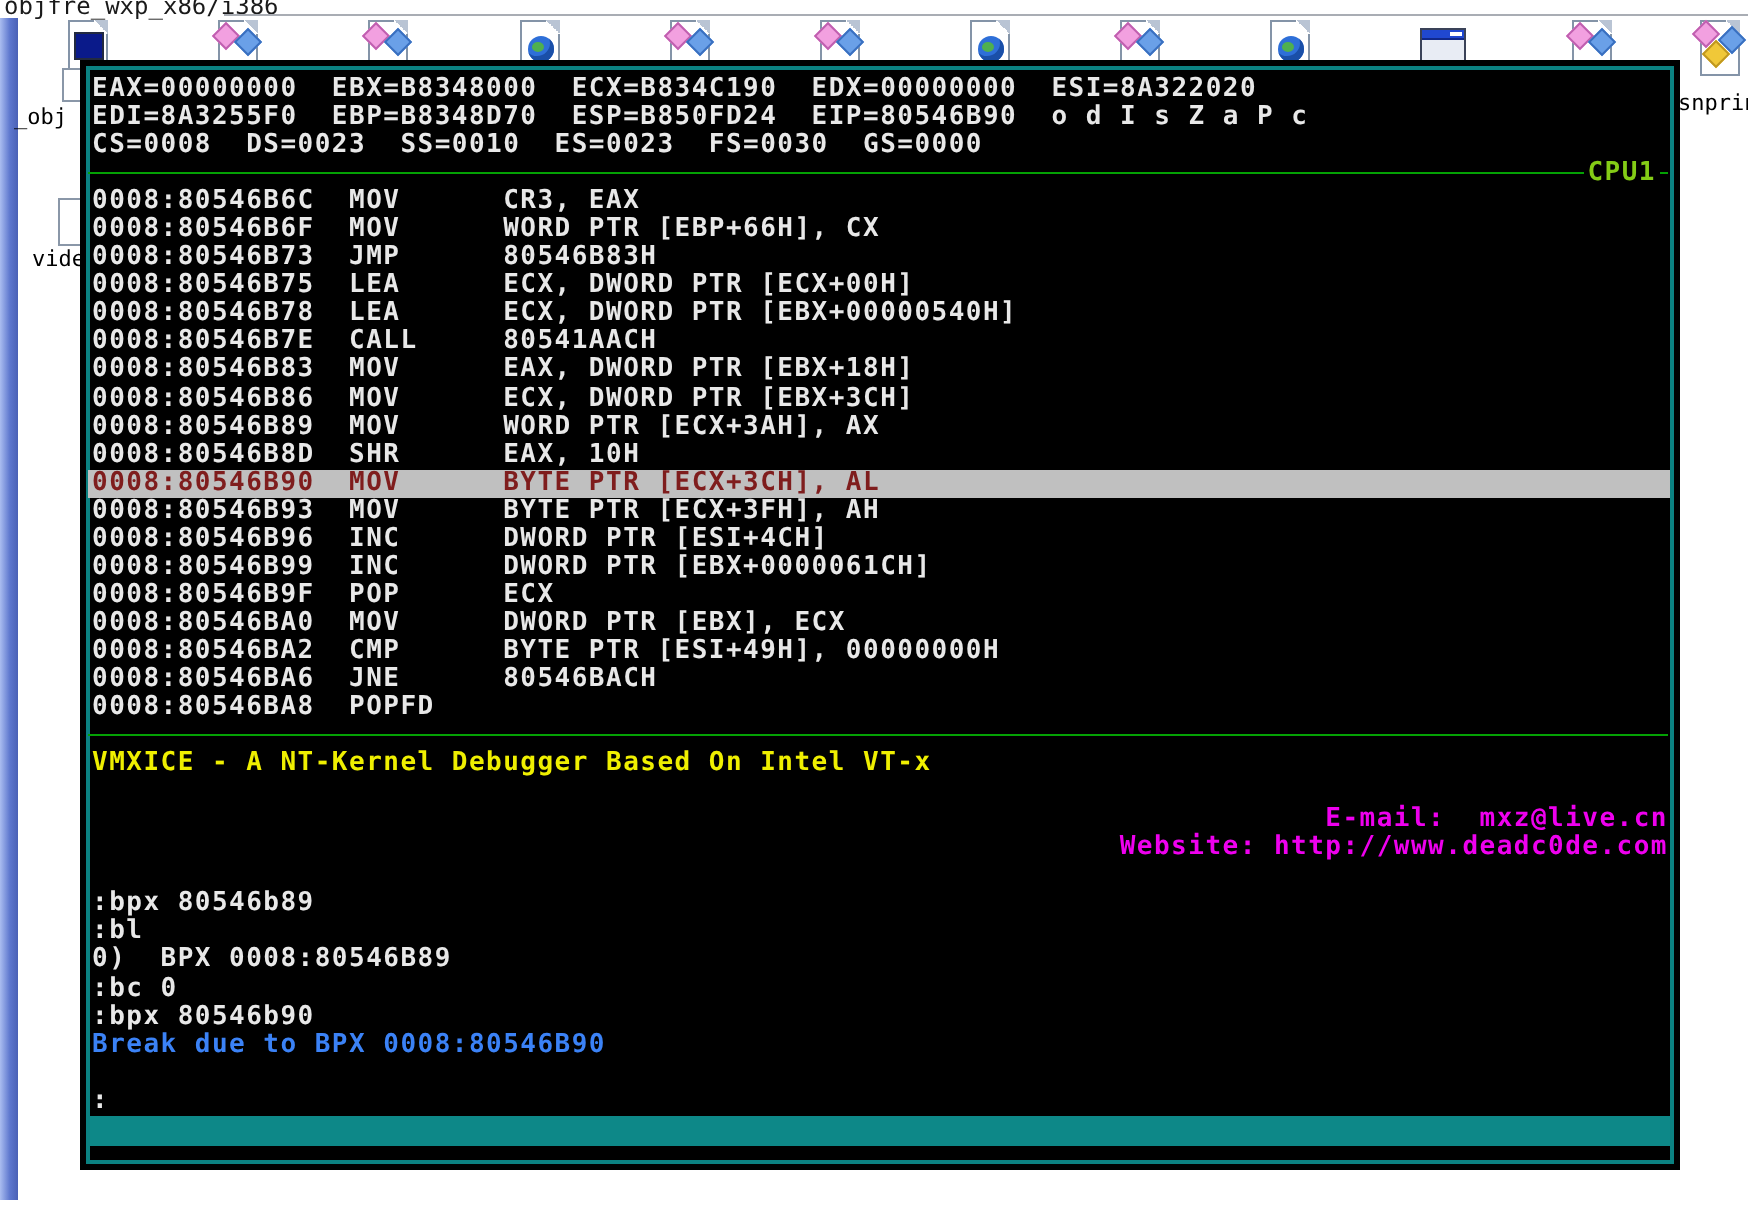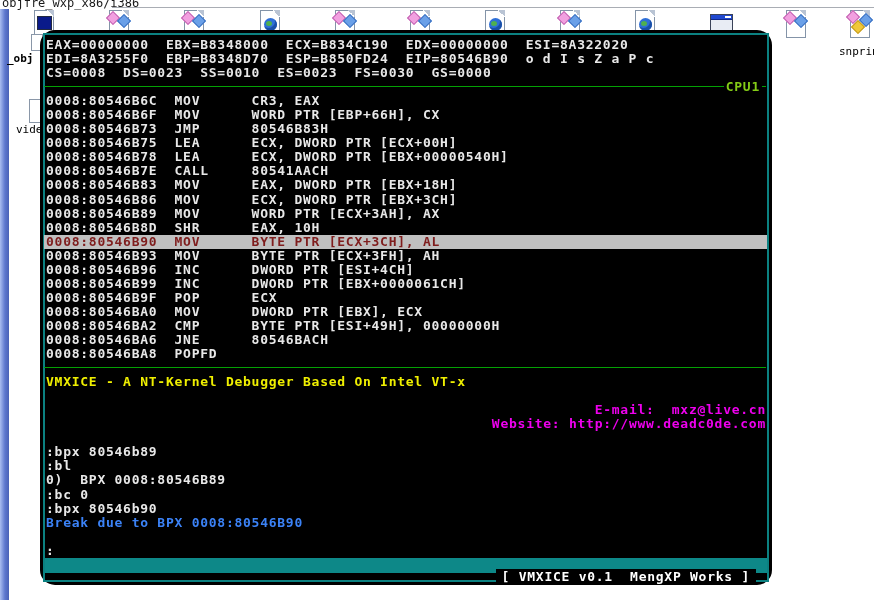--- a/index.html
+++ b/index.html
@@ -25,21 +25,21 @@
   .globe{position:absolute;left:6px;top:8px;width:13px;height:13px;border-radius:50%;
          background:#2e6fd8;box-shadow:inset -2px -3px 0 #1a4fa8;}
   .globe::after{content:"";position:absolute;left:2px;top:3px;width:6px;height:5px;border-radius:50%;
          background:#4fb04f;}
   .cdoc{position:absolute;left:5px;top:6px;width:13px;height:12px;background:#0a1a8a;border:1px solid #222a40;}
   .prog{position:absolute;left:1px;top:4px;width:21px;height:16px;border:1px solid #3a4258;background:#e8ecf4;}
   .prog .tb{height:4px;background:#2048d0;border-bottom:1px solid #10288a;}
   .prog .dots{position:absolute;right:1px;top:1px;width:6px;height:2px;background:#fff;}
 
   
-  .console{position:absolute;left:40px;top:30px;width:732px;height:555px;background:#000;z-index:10;border-radius:15px;}
+  .console{position:absolute;left:40px;top:30px;width:800px;height:555px;background:#000;z-index:10;}
   .cborder{position:absolute;left:3px;top:3px;right:3px;bottom:3px;border:2px solid #0b8181;pointer-events:none;}
   .rows{position:absolute;left:6px;top:8px;right:6px;font-size:13px;font-weight:bold;
         letter-spacing:0.74px;line-height:14.05px;white-space:pre;color:#e8e8e8;}
   .row{height:14.05px;overflow:visible;}
   .c-white{color:#e8e8e8;}
   .c-green{color:#3b82f6;}
   .c-yellow{color:#efef00;}
   .c-magenta{color:#ee00ee;text-align:right;}
   .row.hl{background:#c0c0c0;color:#7f1d1d;margin-left:-2px;margin-right:-1px;padding-left:2px;}
   .seprow{position:relative;}
@@ -124,25 +124,24 @@
       <div class="icon" style="left: 848px;">
         <div class="page"></div>
         <div class="fold"></div>
         <div class="d d-pink" style="left:0;top:2px;"></div>
         <div class="d d-blue" style="left:13px;top:5px;"></div>
         <div class="d d-yellow" style="left:5px;top:12px;"></div>
       </div>
     </div>
 
   <div class="sliver" style="left:31px;top:34px;width:10px;height:15px;"></div>
-  <div class="desk-label" style="left:7px;top:52px;font-weight:bold;">_obj</div>
+  <div class="desk-label" style="left:7px;top:52px;">_obj</div>
   <div class="sliver" style="left:29px;top:99px;width:12px;height:22px;"></div>
   <div class="desk-label" style="left:16px;top:123px;">vide</div>
   <div class="desk-label" style="left:839px;top:45px;">snprin</div>
 
   <div class="console">
     <div class="cborder"></div>
     <div class="rows" id="console-rows"><div class="row c-white">EAX=00000000  EBX=B8348000  ECX=B834C190  EDX=00000000  ESI=8A322020</div><div class="row c-white">EDI=8A3255F0  EBP=B8348D70  ESP=B850FD24  EIP=80546B90  o d I s Z a P c</div><div class="row c-white">CS=0008  DS=0023  SS=0010  ES=0023  FS=0030  GS=0000</div><div class="row seprow"><span class="sline"></span><span class="cpu">CPU1</span></div><div class="row c-white">0008:80546B6C  MOV      CR3, EAX</div><div class="row c-white">0008:80546B6F  MOV      WORD PTR [EBP+66H], CX</div><div class="row c-white">0008:80546B73  JMP      80546B83H</div><div class="row c-white">0008:80546B75  LEA      ECX, DWORD PTR [ECX+00H]</div><div class="row c-white">0008:80546B78  LEA      ECX, DWORD PTR [EBX+00000540H]</div><div class="row c-white">0008:80546B7E  CALL     80541AACH</div><div class="row c-white">0008:80546B83  MOV      EAX, DWORD PTR [EBX+18H]</div><div class="row c-white">0008:80546B86  MOV      ECX, DWORD PTR [EBX+3CH]</div><div class="row c-white">0008:80546B89  MOV      WORD PTR [ECX+3AH], AX</div><div class="row c-white">0008:80546B8D  SHR      EAX, 10H</div><div class="row hl">0008:80546B90  MOV      BYTE PTR [ECX+3CH], AL</div><div class="row c-white">0008:80546B93  MOV      BYTE PTR [ECX+3FH], AH</div><div class="row c-white">0008:80546B96  INC      DWORD PTR [ESI+4CH]</div><div class="row c-white">0008:80546B99  INC      DWORD PTR [EBX+0000061CH]</div><div class="row c-white">0008:80546B9F  POP      ECX</div><div class="row c-white">0008:80546BA0  MOV      DWORD PTR [EBX], ECX</div><div class="row c-white">0008:80546BA2  CMP      BYTE PTR [ESI+49H], 00000000H</div><div class="row c-white">0008:80546BA6  JNE      80546BACH</div><div class="row c-white">0008:80546BA8  POPFD    </div><div class="row seprow"><span class="sline"></span></div><div class="row c-yellow">VMXICE - A NT-Kernel Debugger Based On Intel VT-x</div><div class="row"></div><div class="row c-magenta">E-mail:  mxz@live.cn</div><div class="row c-magenta">Website: http://www.deadc0de.com</div><div class="row"></div><div class="row c-white">:bpx 80546b89</div><div class="row c-white">:bl</div><div class="row c-white">0)  BPX 0008:80546B89</div><div class="row c-white">:bc 0</div><div class="row c-white">:bpx 80546b90</div><div class="row c-green">Break due to BPX 0008:80546B90</div><div class="row"></div><div class="row c-white">:</div></div>
     <div class="inputbar"></div>
-    <div class="statuslabel">[ VMXICE v0.1  MengXP Works ]</div>
   </div>
 
 </div>
 
 </body></html>

